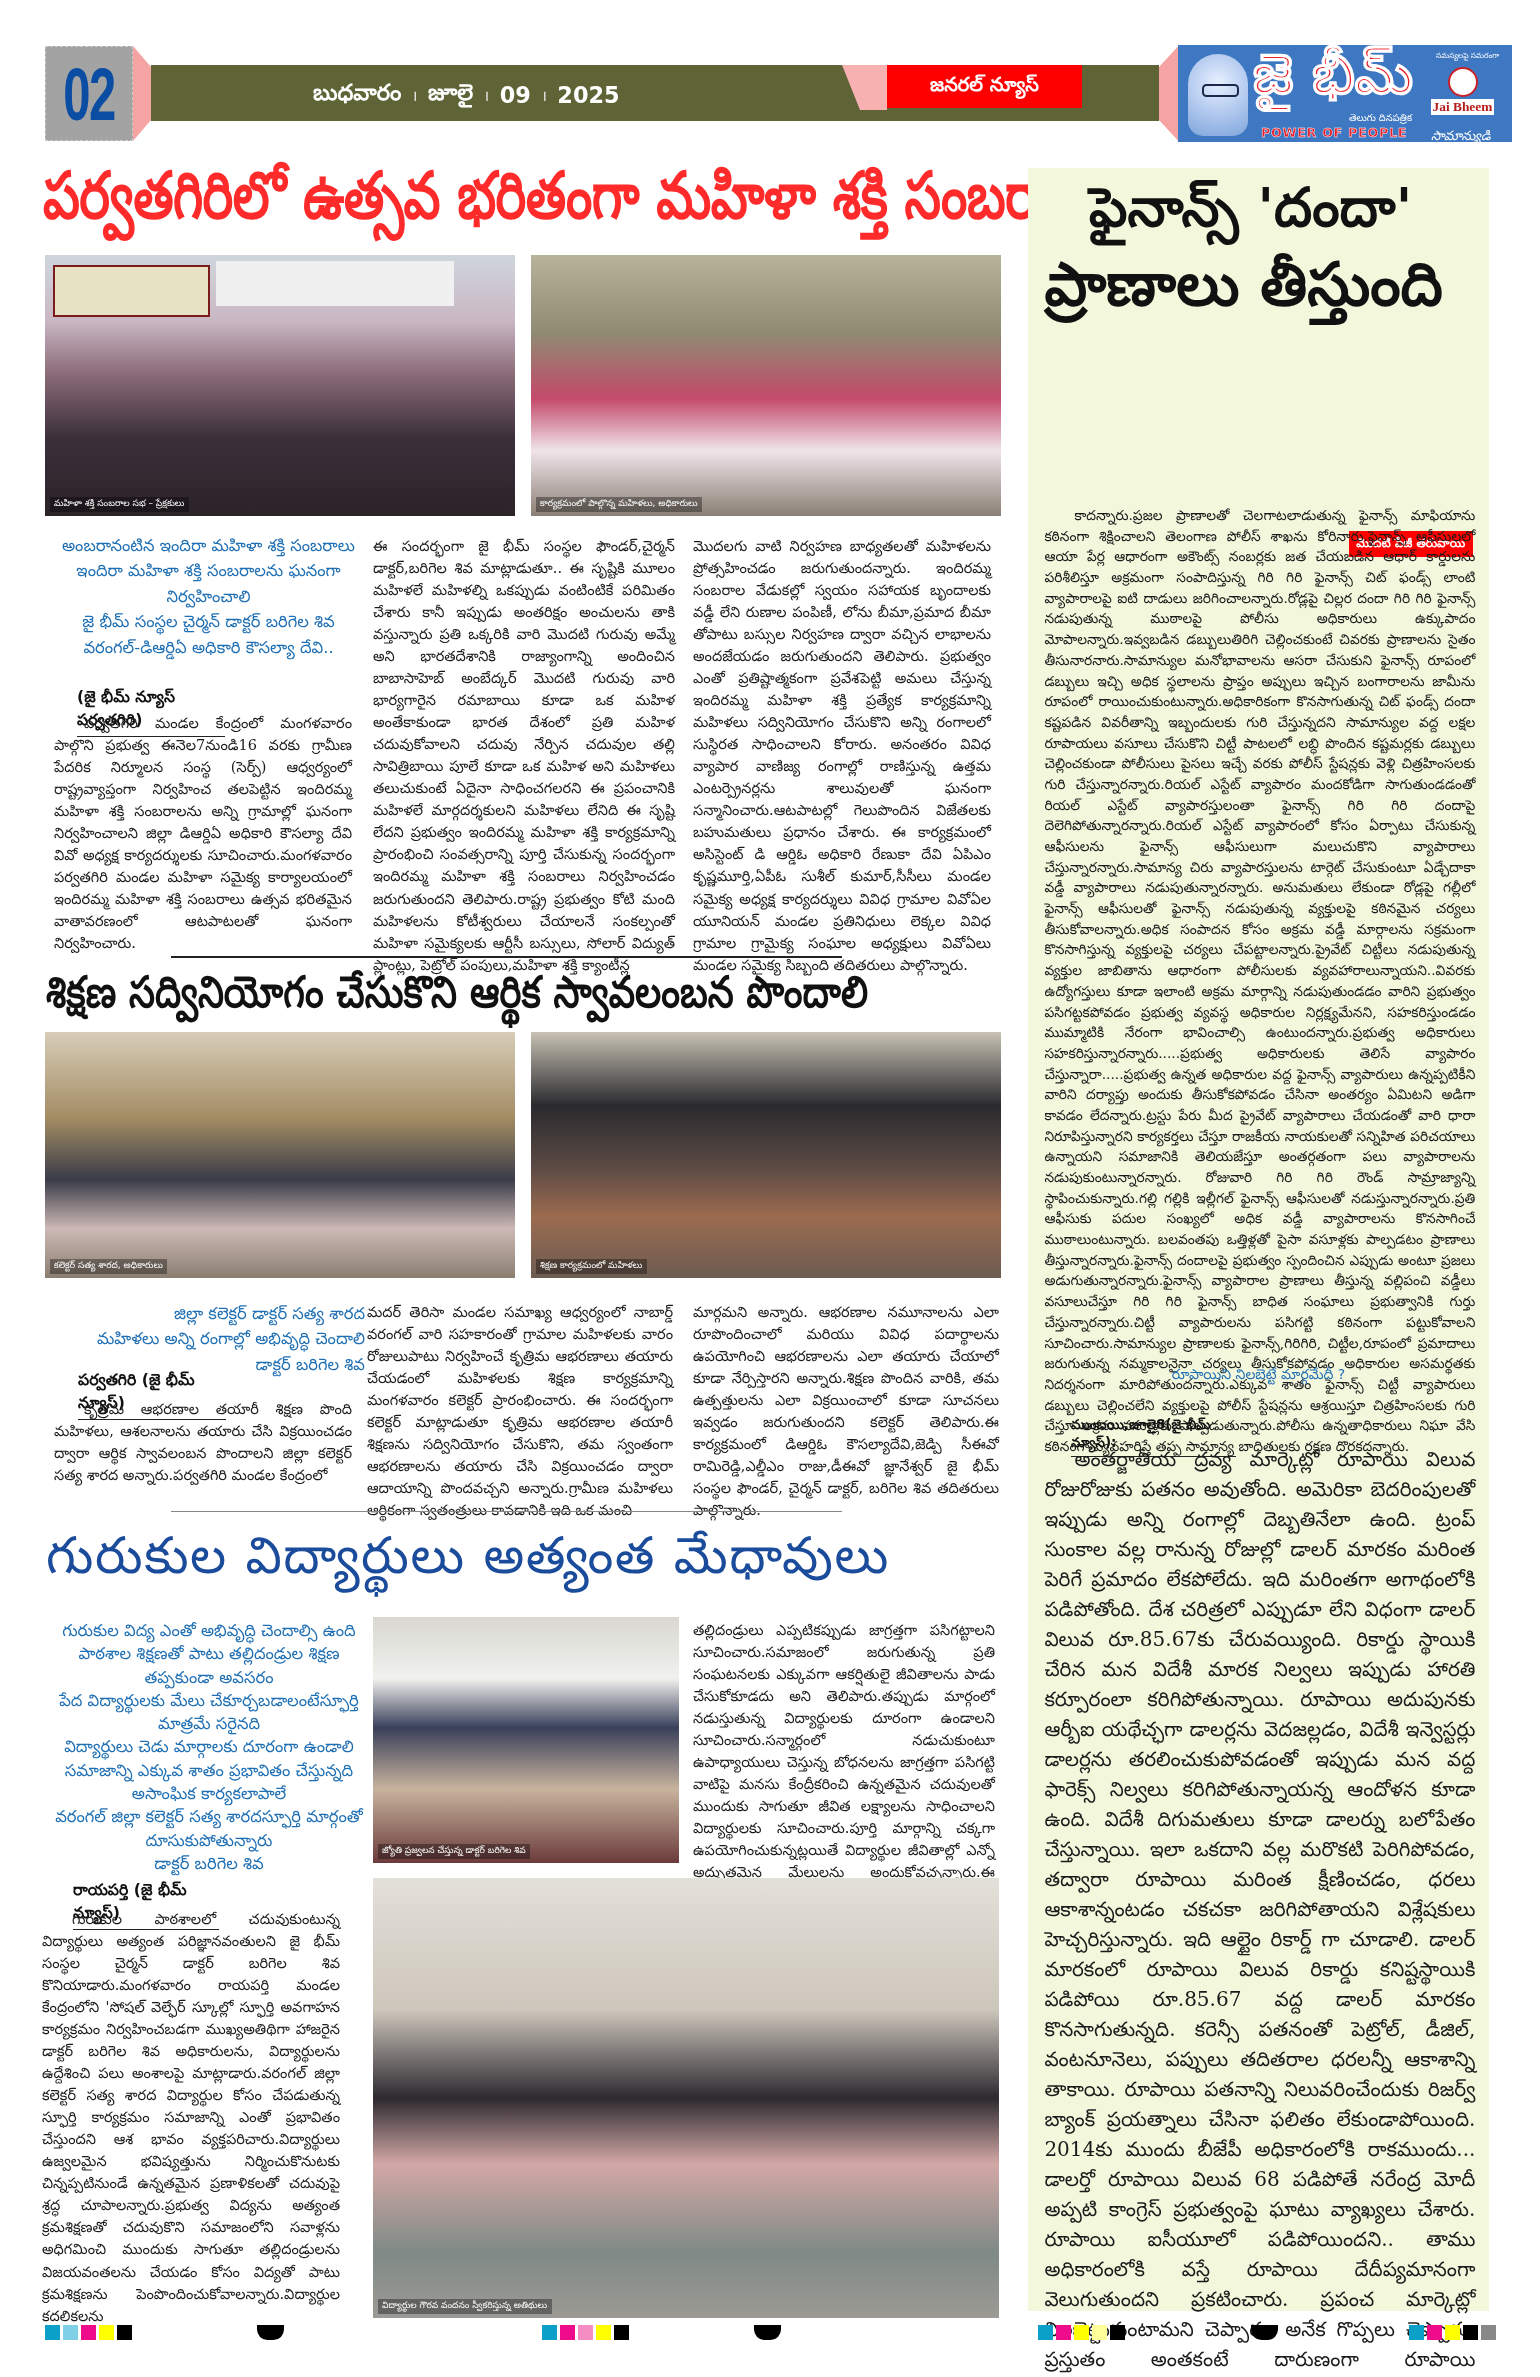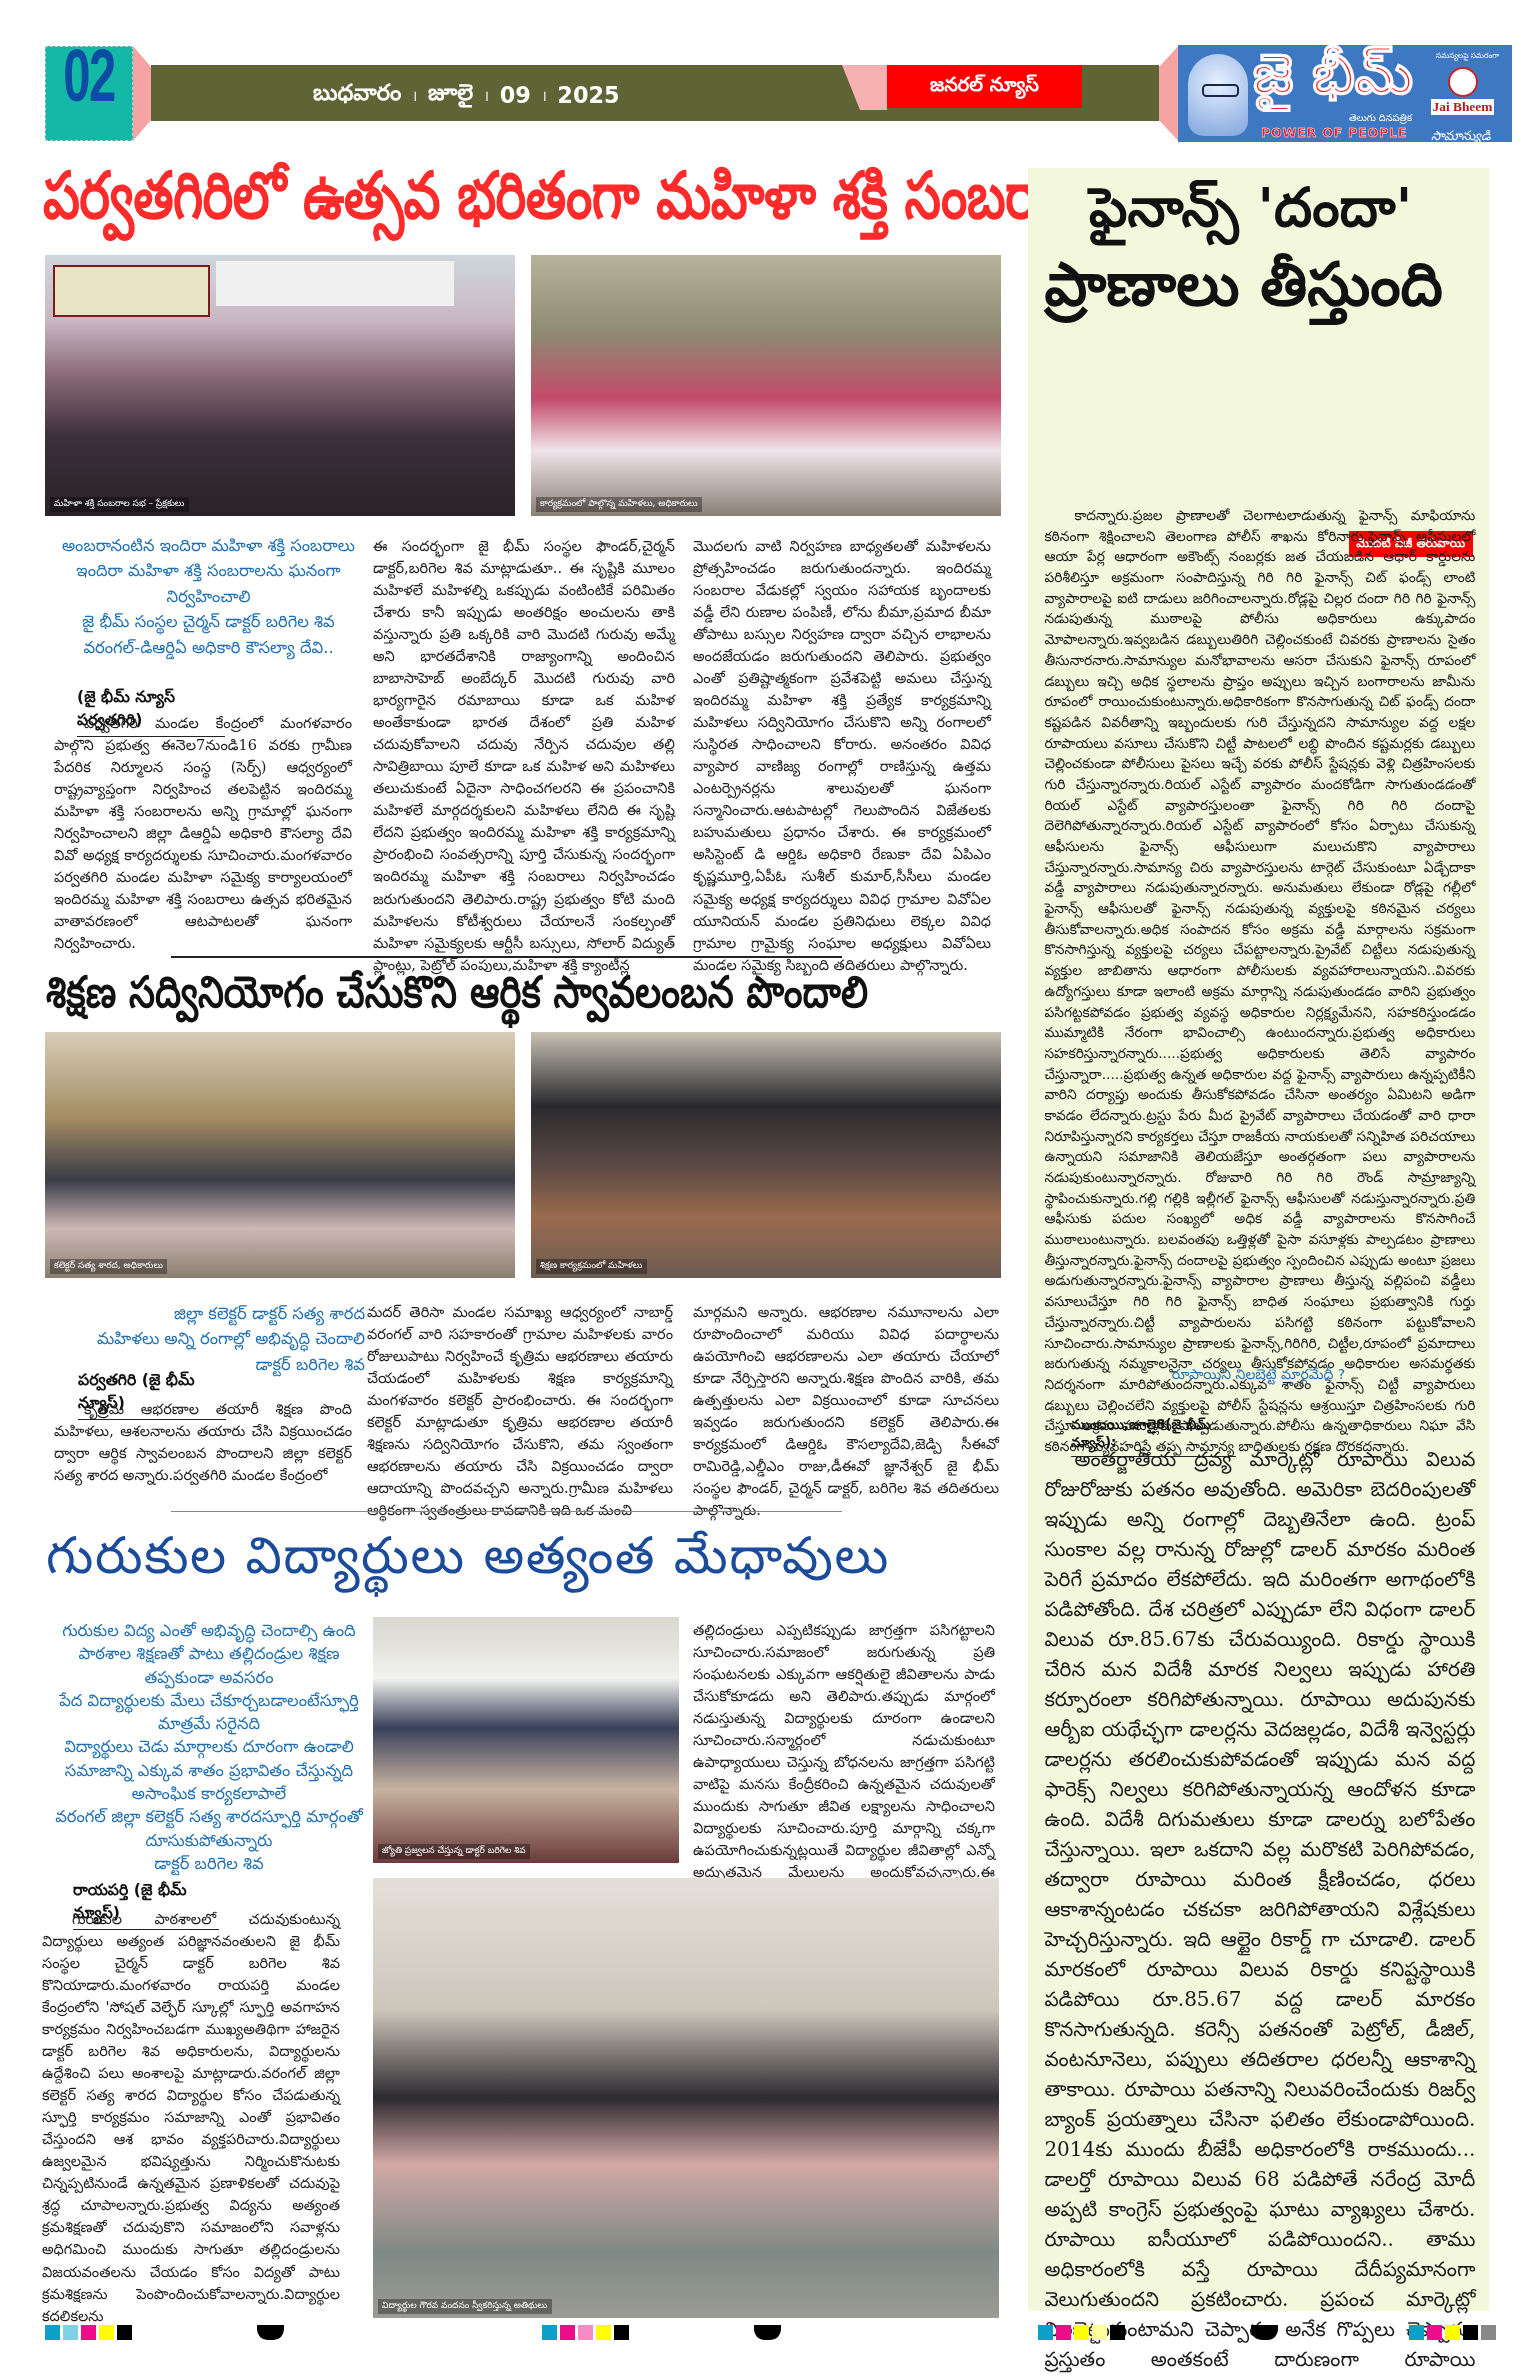--- a/index.html
+++ b/index.html
@@ -1,20 +1,20 @@
 <!DOCTYPE html>
 <html style="font-size:12px"><head>
 <meta charset="utf-8">
 <style>
   *{box-sizing:border-box;margin:0;padding:0;}
   html,body{background:#fff;}
   body{width:1541px;height:2377px;position:relative;overflow:hidden;font-family:"DejaVu Sans",sans-serif;color:#111;}
 
   
-  .page-no{position:absolute;left:45px;top:46px;width:88px;height:95px;background:#14b8a6;border:0.7px dashed #ccc;display:flex;align-items:flex-start;justify-content:center;}
+  .page-no{position:absolute;left:45px;top:46px;width:88px;height:95px;background:#a3a3a3;border:0.7px dashed #ccc;display:flex;align-items:center;justify-content:center;}
   .page-no span{font-family:"Liberation Sans",sans-serif;font-weight:bold;font-size:49px;color:#0b4da2;letter-spacing:-1.5px;transform:scaleY(1.5);}
   .page-no-wedge{position:absolute;left:133px;top:46px;width:18px;height:95px;background:#f5a3a3;clip-path:polygon(0 0,100% 22%,100% 78%,0 100%);}
   .band{position:absolute;left:151px;top:65px;width:1008px;height:56px;background:#5e6436;}
   .band-date{position:absolute;left:313px;top:72px;height:45px;display:flex;align-items:center;gap:10.4px;color:#fff;font-weight:bold;font-size:22.4px;}
   .band-date .sep{font-weight:normal;font-size:15px;opacity:.9;}
   .section-wedge{position:absolute;left:842px;top:65px;width:45px;height:45px;background:#f7b1b1;clip-path:polygon(0 0,100% 0,100% 100%,40% 100%);}
   .section-tag{position:absolute;left:887px;top:65px;width:195px;height:43px;background:#ff0000;color:#fff;font-weight:bold;font-size:19.4px;display:flex;align-items:center;justify-content:center;}
   .logo-wedge{position:absolute;left:1159px;top:46px;width:19.4px;height:95px;background:#f5a3a3;clip-path:polygon(100% 0,100% 100%,0 78%,0 22%);}
   .logo{position:absolute;left:1178px;top:45px;width:334px;height:97px;background:#3f78c2;}
   .logo .portrait{position:absolute;left:10.4px;top:9px;width:60px;height:82px;border-radius:30px 30px 15px 15px;background:radial-gradient(circle at 50% 35%,#e8f0ff 0,#b7cdf0 45%,#7fa5dc 100%);}

